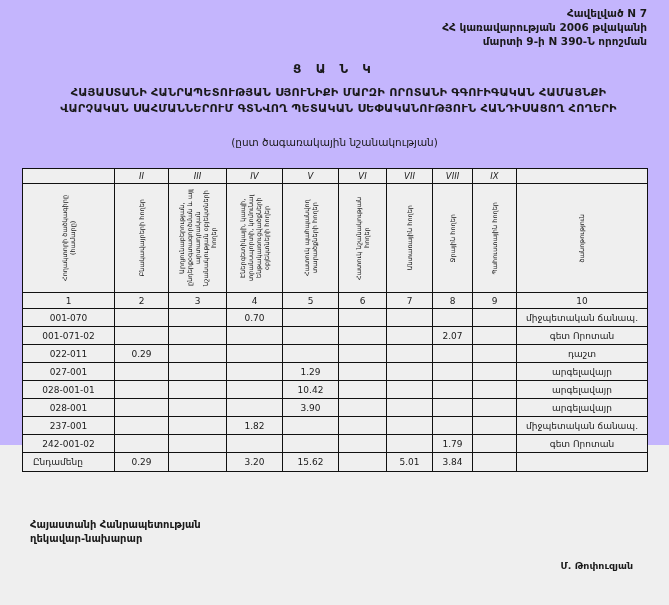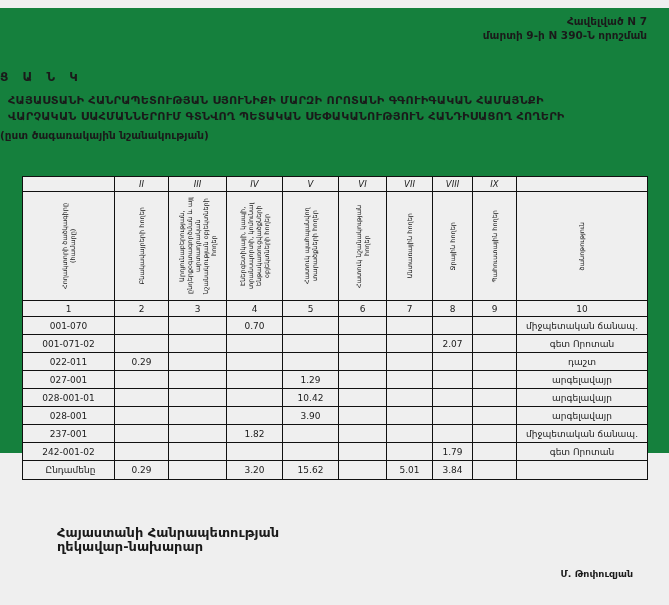--- a/index.html
+++ b/index.html
@@ -10,62 +10,62 @@
   body {
     width: 669px;
     height: 605px;
     font-family: "Liberation Serif", serif;
     color: #1a1a1a;
     position: relative;
     overflow: hidden;
   }
   .page {
     position: absolute;
-    left: 0; top: 8px;
+    left: 0; top: 0;
     width: 669px;
     height: 445px;
-    background: #15803d;
+    background: #c4b5fd;
   }
   
   .doc-header {
     position: absolute;
     right: 22px;
     top: 6px;
     text-align: right;
     font-size: 10.5px;
     line-height: 14px;
     font-weight: bold;
     font-family: "DejaVu Sans", sans-serif;
   }
   .doc-header div { white-space: nowrap; }
 
   .title-block {
     position: absolute;
     left: 0; right: 0;
     top: 62px;
-    text-align: left;
+    text-align: center;
     font-family: "DejaVu Sans", sans-serif;
   }
   .title-main {
     font-size: 12px;
     letter-spacing: 5px;
     font-weight: bold;
     margin-bottom: 9px;
   }
   .title-line {
     font-size: 11.3px;
     font-weight: bold;
     line-height: 16px;
     letter-spacing: .2px;
     padding-left: 8px;
   }
   .title-sub {
     font-size: 10.5px;
-    font-weight: bold;
-    margin-top: 4px;
+    font-weight: normal;
+    margin-top: 19px;
   }
 
   
   .tbl-wrap {
     position: absolute;
     left: 22px;
     top: 168px;
     width: 625px;
   }
   table.main {
@@ -127,49 +127,49 @@
   }
   td.note {
     text-align: left;
     padding-left: 5px;
     font-size: 8.5px;
   }
   tr.total td {
     height: 18px;
     font-size: 9px;
   }
-  tr.total td.code { text-align: center; padding-left: 4px; }
+  tr.total td.code { text-align: left; padding-left: 10px; }
 
   
   .footer {
     position: absolute;
     left: 30px;
     top: 518px;
     font-family: "DejaVu Sans", sans-serif;
-    font-size: 13px;
+    font-size: 10px;
     line-height: 14px;
     font-weight: bold;
-    margin-left: 27px;
   }
   .signature {
     position: absolute;
     right: 36px;
     top: 560px;
     font-family: "DejaVu Sans", sans-serif;
     font-size: 9.5px;
     font-weight: bold;
   }
 </style>
 </head>
 <body>
 
 <div class="page">
 
   <div class="doc-header">
     <div>Հավելված N 7</div>
+    <div>ՀՀ կառավարության 2006 թվականի</div>
     <div>մարտի 9-ի N 390-Ն որոշման</div>
   </div>
 
   <div class="title-block">
     <div class="title-main">Ց Ա Ն Կ</div>
     <div class="title-line">ՀԱՅԱՍՏԱՆԻ ՀԱՆՐԱՊԵՏՈՒԹՅԱՆ ՍՅՈՒՆԻՔԻ ՄԱՐԶԻ ՈՐՈՏԱՆԻ ԳԳՈՒԻԳԱԿԱՆ ՀԱՄԱՅՆՔԻ</div>
     <div class="title-line">ՎԱՐՉԱԿԱՆ ՍԱՀՄԱՆՆԵՐՈՒՄ  ԳՏՆՎՈՂ  ՊԵՏԱԿԱՆ ՍԵՓԱԿԱՆՈՒԹՅՈՒՆ  ՀԱՆԴԻՍԱՑՈՂ ՀՈՂԵՐԻ</div>
     <div class="title-sub">(ըստ ծագառակային նշանակության)</div>
   </div>
 

